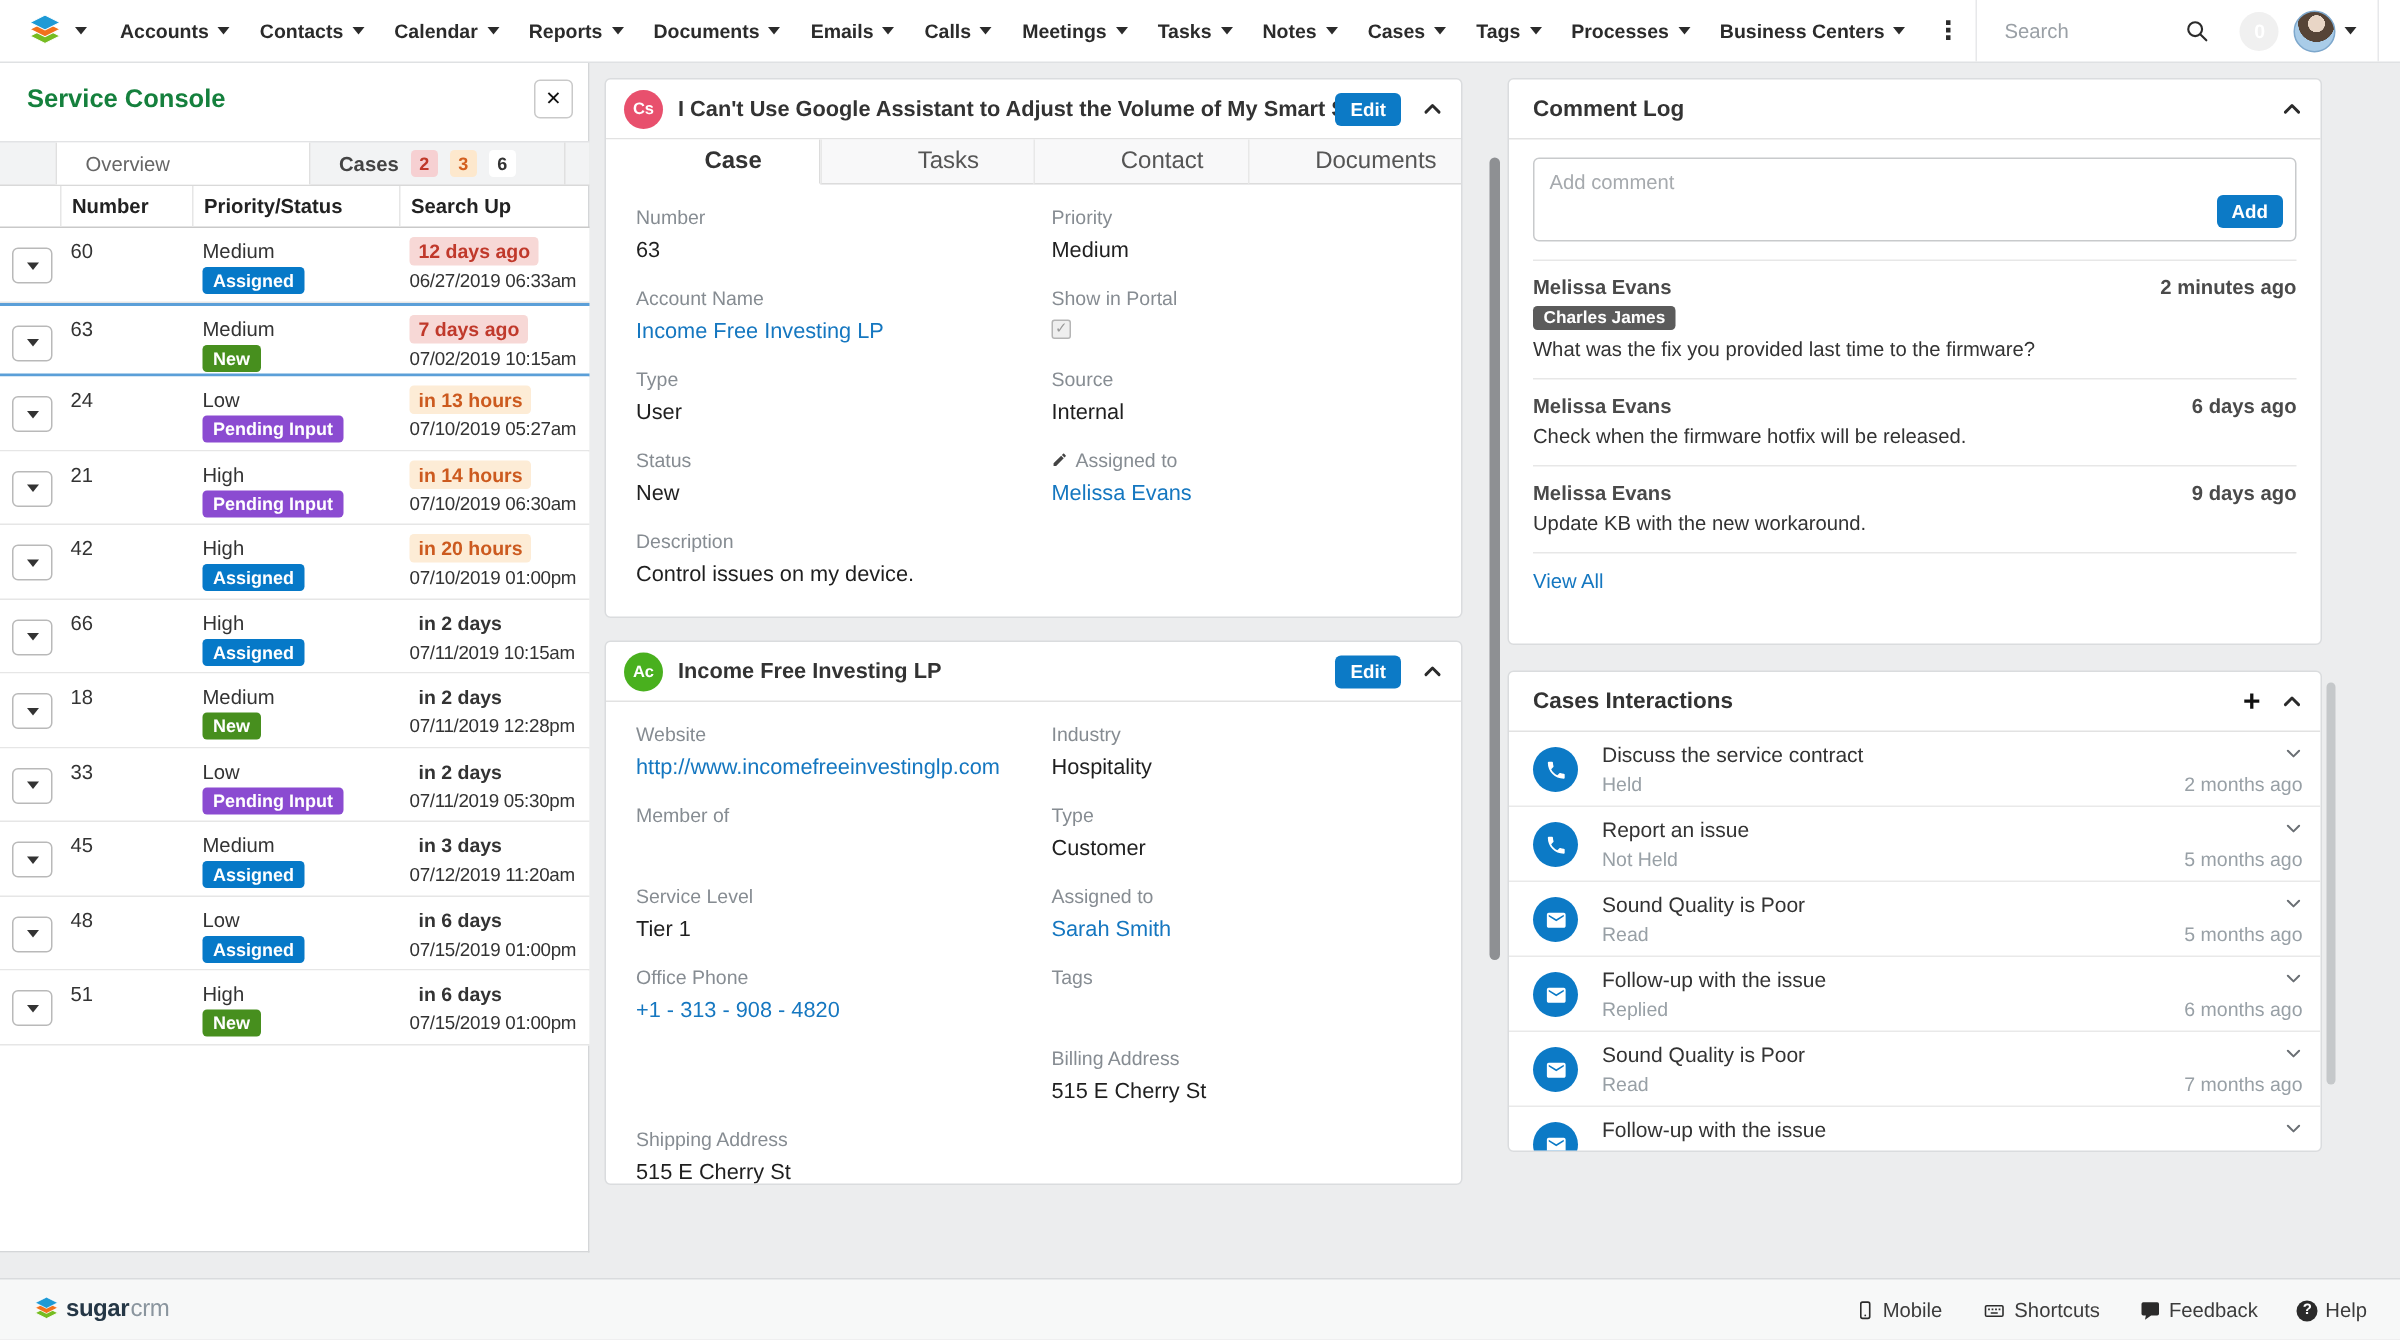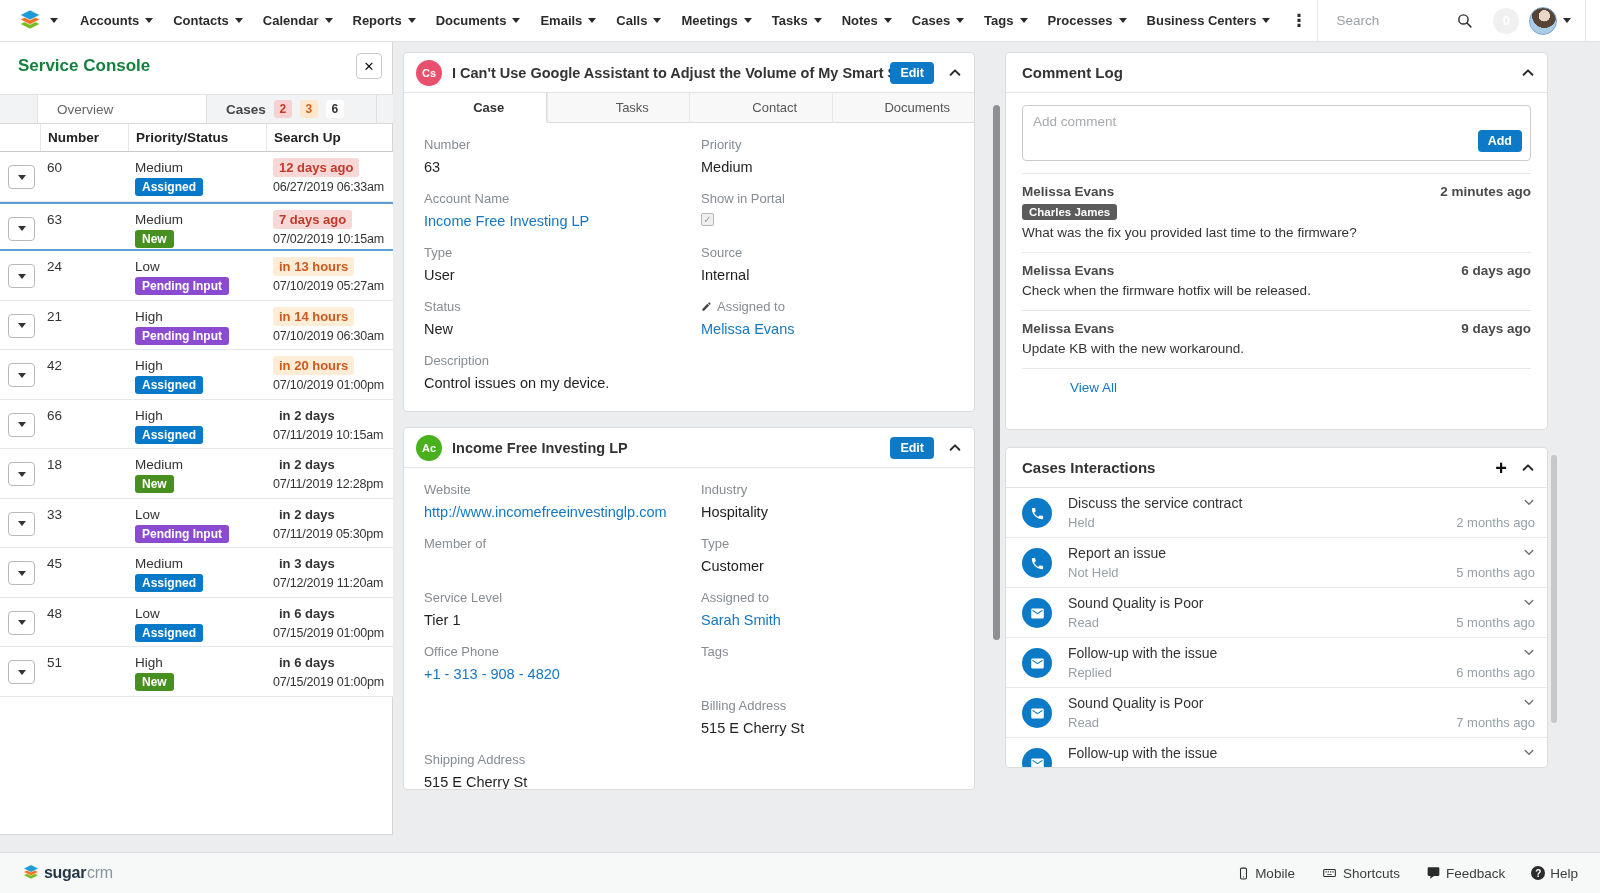--- a/index.html
+++ b/index.html
@@ -70,21 +70,21 @@
   .card-header { height:40px; border-bottom:1px solid #e2e2e2; display:flex; align-items:center; padding:0 12px; }
   .mod-avatar { width:26px; height:26px; border-radius:50%; color:#fff; font-size:11px; font-weight:700;
     display:flex; align-items:center; justify-content:center; flex-shrink:0; }
   .card-title { font-size:14.5px; font-weight:700; color:#333; margin-left:10px; flex:1; white-space:nowrap; overflow:hidden; }
   .edit-btn { color:#fff; font-size:12.5px; font-weight:700; padding:4px 10px; border-radius:4px; border:none; cursor:pointer; font-family:inherit; }
   .hdr-chevron { margin-left:14px; display:flex; cursor:pointer; }
   .hdr-plus { font-size:20px; font-weight:700; color:#111; margin-left:14px; cursor:pointer; line-height:1; }
 
   #case-card { left:403px; top:10px; width:572px; height:360px; }
   .case-tabs { height:30px; display:flex; }
-  .case-tab { flex:1; display:flex; align-items:center; justify-content:center; font-size:13px; color:#555;
+  .case-tab { flex:1; display:flex; align-items:center; justify-content:center; font-size:16px; color:#555;
     background:#f8f8f9; border-bottom:1px solid #dcdcdc; border-left:1px solid #e8e8e8; cursor:pointer;padding-left:28px; }
   .case-tab:first-child { border-left:none; }
   .case-tab.active { background:#fff; font-weight:700; color:#333; border-bottom:1px solid transparent; border-right:1px solid #dcdcdc; }
   .card-body { padding:14px 20px; display:grid; grid-template-columns:1fr 1fr; column-gap:24px; row-gap:16px; }
   .field { min-height:35px; }
   .flabel { font-size:13px; color:#868c92; margin-bottom:7px; display:flex; align-items:center; gap:5px; }
   .fvalue { font-size:14.5px; color:#1f1f1f; white-space:nowrap; }
   .link { color:#1577c0; cursor:pointer; }
   .checkbox { width:13px; height:13px; border:1px solid #b5b5b5; border-radius:2px; background:#efefef; display:flex;
     align-items:center; justify-content:center; font-size:10px; color:#9a9a9a; }
@@ -98,42 +98,42 @@
     padding:8px 10px; font-size:13.5px; color:#333; font-family:inherit; width:100%; height:100%; }
   .add-box textarea::placeholder { color:#a6aaae; }
   .add-btn { position:absolute; right:8px; bottom:8px; color:#fff; font-size:12.5px; font-weight:700; padding:4px 10px;
     border-radius:4px; border:none; cursor:pointer; font-family:inherit; }
   .comments { margin-top:12px; border-top:1px solid #e7e7e7; }
   .comment { padding:10px 0 12px; border-bottom:1px solid #e7e7e7; }
   .c-head { display:flex; justify-content:space-between; font-size:13.5px; font-weight:700; color:#4a4a4a; }
   .c-mention { display:inline-block; background:#5b5b5b; color:#fff; font-size:11.5px; font-weight:700; padding:2px 7px;
     border-radius:3px; margin-top:5px; }
   .c-text { font-size:13.5px; color:#333; margin-top:5px; }
-  .view-all { padding:11px 0; font-size:13.5px;margin-left:48px; }
+  .view-all { padding:11px 0; font-size:13.5px; }
 
   #interactions-card { left:1005px; top:405px; width:543px; height:321px; overflow:hidden; }
   .int-row { position:relative; height:50px; border-bottom:1px solid #e9e9e9; cursor:pointer; }
   .int-icon { position:absolute; left:16px; top:10px; width:30px; height:30px; border-radius:50%;
     display:flex; align-items:center; justify-content:center; }
   .int-title { position:absolute; left:62px; top:7px; font-size:14px; color:#333; }
   .int-status { position:absolute; left:62px; top:27px; font-size:13px; color:#98a0a6; }
   .int-time { position:absolute; right:12px; top:27px; font-size:13px; color:#98a0a6; }
   .int-chevron { position:absolute; right:12px; top:8px; display:flex; cursor:pointer; }
 
   .mid-scrollbar { position:absolute; left:993px; top:63px; width:7px; height:535px; background:#8e9093; border-radius:4px; cursor:pointer; }
   .right-scrollbar { position:absolute; left:1551px; top:413px; width:6px; height:268px; background:#c5c8ca; border-radius:3px; cursor:pointer; }
 
   
   .footer { position:absolute; bottom:0; left:0; width:1600px; height:41px; background:#f7f8f8; border-top:1px solid #d9dbdd;
     display:flex; align-items:center; padding:0 22px; }
   .brand { display:flex; align-items:center; gap:4px; }
   .brand-bold { font-size:16px; font-weight:800; color:#253746; letter-spacing:-0.3px; }
   .brand-light { font-size:16px; color:#8a959e; letter-spacing:-0.3px; margin-left:-3px; }
   .foot-links { margin-left:auto; display:flex; align-items:center; gap:26px; }
-  .foot-link { display:flex; align-items:center; gap:5px; font-size:13.5px; color:#3c3c3c; cursor:pointer; }
+  .foot-link { display:flex; align-items:flex-end; gap:5px; font-size:13.5px; color:#3c3c3c; cursor:pointer; }
   .help-circle { width:14px; height:14px; border-radius:50%; background:#2b2b2b; color:#fff; font-size:10px; font-weight:700;
     display:flex; align-items:center; justify-content:center; }
 </style>
 </head>
 <body>
 
 <div class="navbar">
   <div class="nav-logo">
     <svg width="24" height="26" viewBox="0 0 24 26">
       <path d="M2 16 L12 11 L22 16 L12 21 Z" fill="#76bc21" stroke="#fff" stroke-width="0.7"></path>

